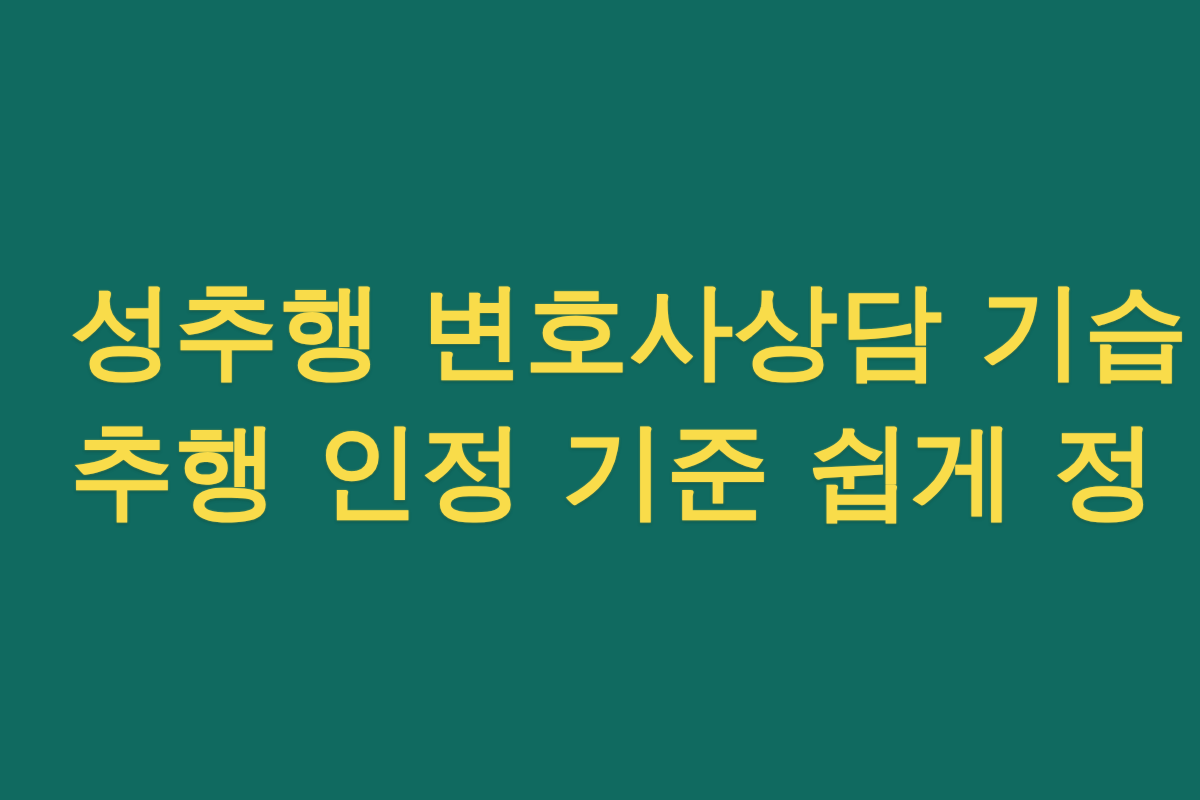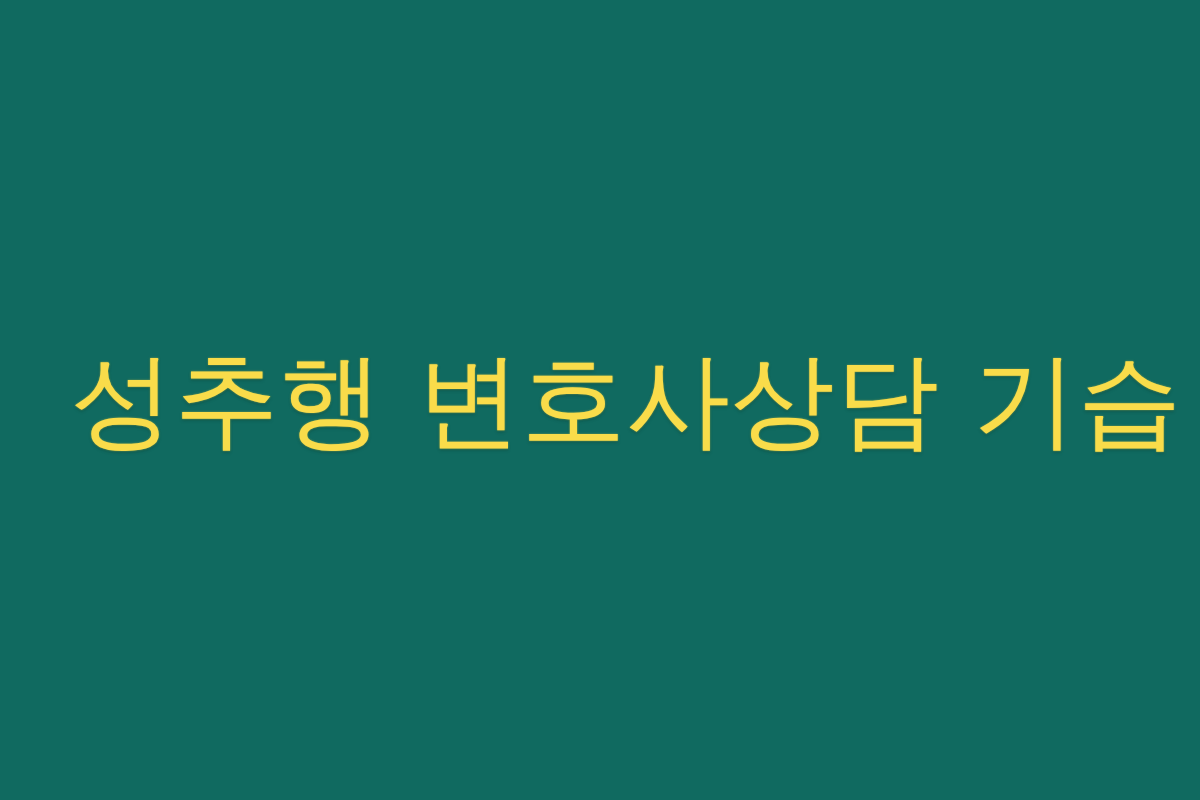--- a/index.html
+++ b/index.html
@@ -28,36 +28,37 @@
 
   .headline {
     display: block;
     width: 1060px;
     margin: 0;
     padding: 0;
     text-align: center;
     font-family: "DejaVu Sans", "Liberation Sans", sans-serif;
     font-size: 104px;
     line-height: 140px;
-    font-weight: 400;
+    font-weight: 700;
     letter-spacing: 0.5px;
     word-break: keep-all;
     color: #f9dc4a;
     text-shadow:
       0 0 2px rgba(249, 220, 74, 0.55),
       0 2px 3px rgba(6, 56, 50, 0.35);
   }
 
   .headline-line {
     display: block;
     white-space: nowrap;
   }
 </style>
 </head>
 <body>
 
 <div class="banner" style="background-color: rgb(16, 106, 96);">
 
   <h1 class="headline" style="color: rgb(249, 220, 74);">
     <span class="headline-line">성추행 변호사상담 기습</span>
+    <span class="headline-line">추행 인정 기준 쉽게 정</span>
   </h1>
 
 </div>
 
 </body></html>

